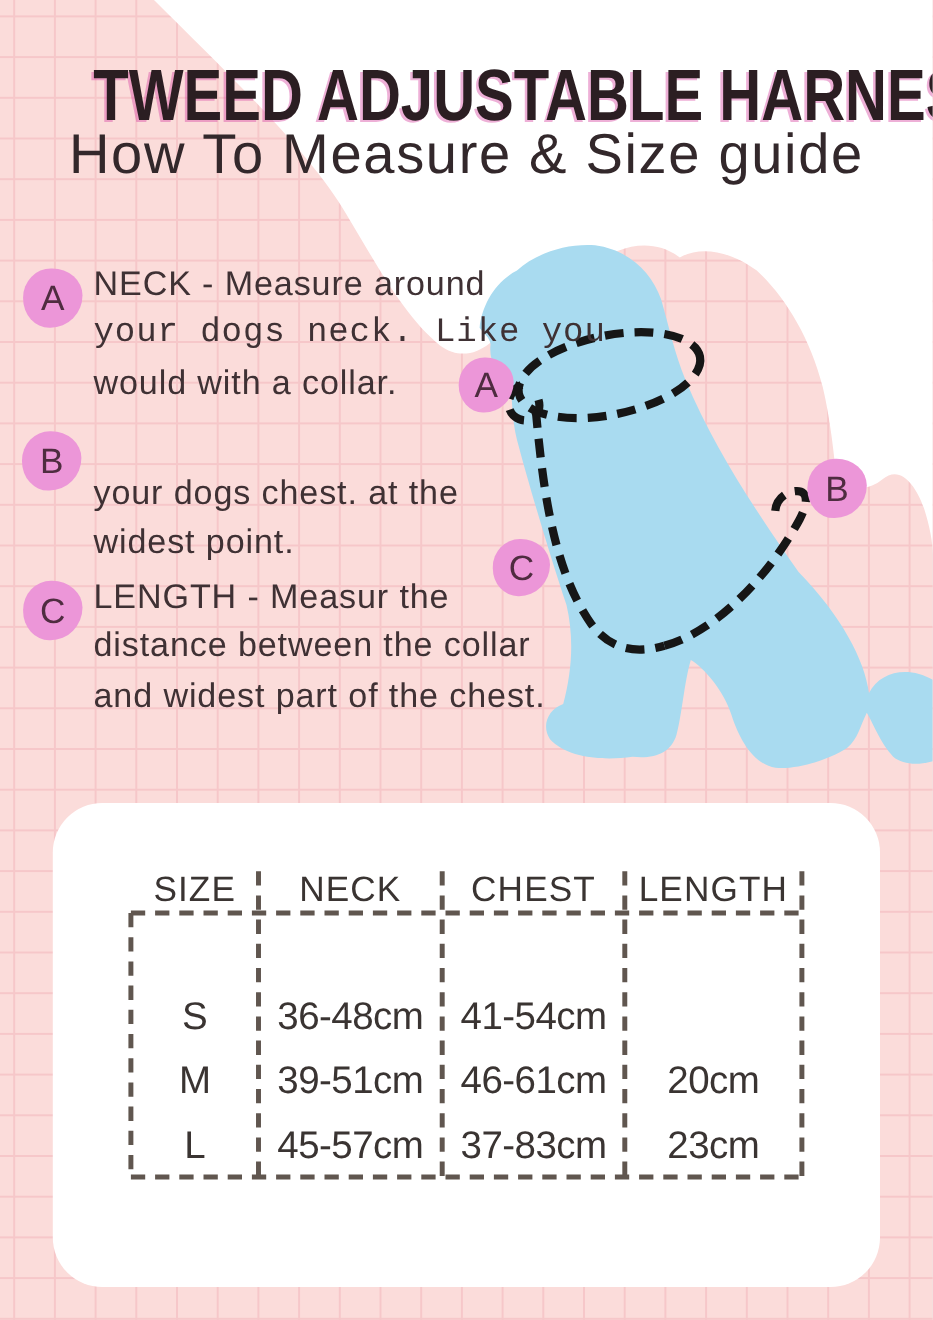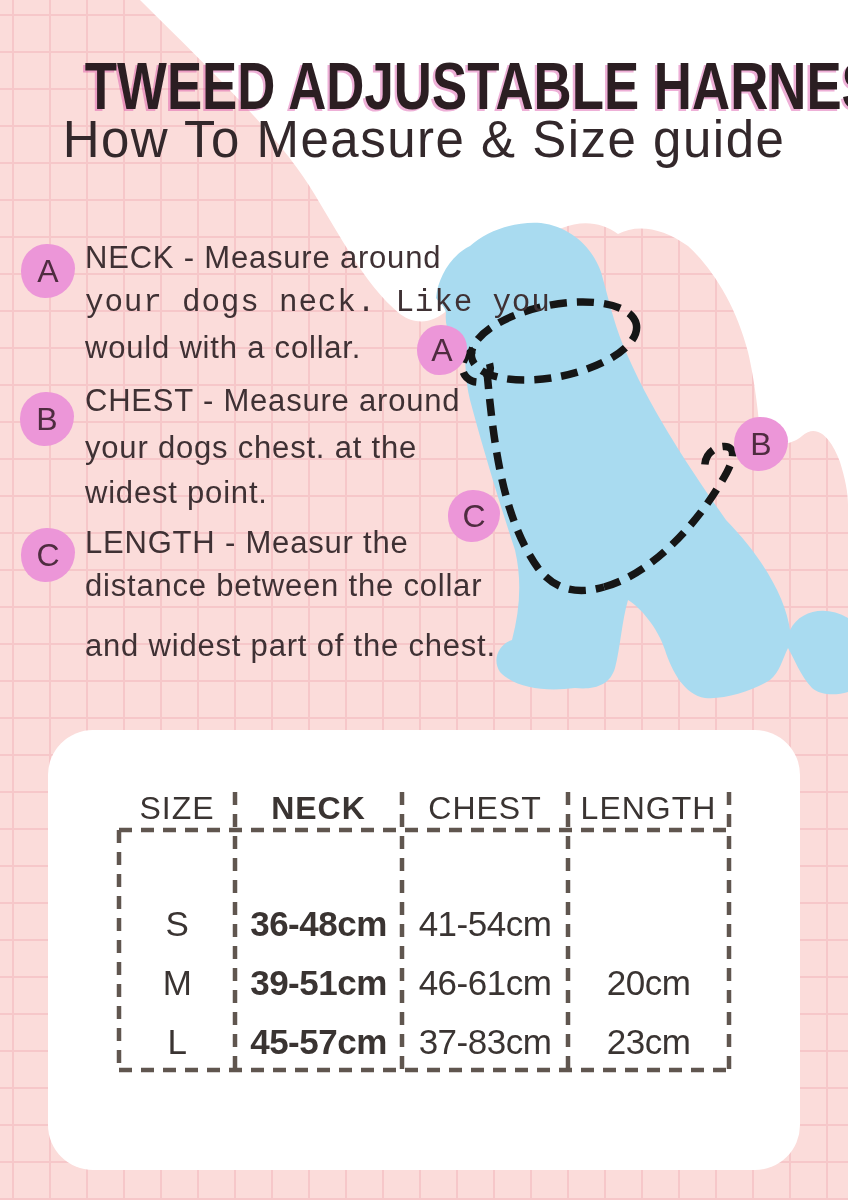--- a/index.html
+++ b/index.html
@@ -50,21 +50,21 @@
     grid-template-rows:44px 64px 59px 59px 59px;
     color:#3a3432;
   }
   .size-table .cell{
     display:flex;align-items:center;justify-content:center;
     white-space:nowrap;
   }
   .size-table .head{font-size:32px;letter-spacing:1px;}
   .size-table .val{font-size:35px;letter-spacing:-0.5px;}
   .r1{grid-row:1;} .r3{grid-row:3;} .r4{grid-row:4;} .r5{grid-row:5;}
-  .c1{grid-column:1;} .c2{grid-column:2;font-weight:bold;} .c3{grid-column:3;text-align:center;} .c4{grid-column:4;}
+  .c1{grid-column:1;} .c2{grid-column:2;} .c3{grid-column:3;text-align:center;} .c4{grid-column:4;}
 </style>
 </head>
 <body>
 
 <div class="poster">
 
   <svg class="bg-svg" width="848" height="1200" viewBox="0 0 848 1200">
 
     <path fill="#ffffff" d="M 140,0
          C 200,60 280,135 315,195
@@ -128,26 +128,25 @@
   <div class="page-title">TWEED ADJUSTABLE HARNESS</div>
   <div class="page-subtitle">How To Measure &amp; Size guide</div>
 
   <div class="marker" style="left:21px;top:244px;width:54px;height:54px;">A</div>
   <div class="marker" style="left:20px;top:392px;width:54px;height:54px;">B</div>
   <div class="marker" style="left:21px;top:528px;width:54px;height:54px;">C</div>
 
   <div class="instr-line" style="top:240px;">NECK - Measure around</div>
   <div class="instr-line" style="top:285px;font-family:Liberation Mono, monospace;">your dogs neck. Like you</div>
   <div class="instr-line" style="top:330px;">would with a collar.</div>
-  <div class="instr-line" style="top:383px;">CHEST - Measure around</div>
   <div class="instr-line" style="top:430px;">your dogs chest. at the</div>
   <div class="instr-line" style="top:475px;">widest point.</div>
   <div class="instr-line" style="top:525px;">LENGTH - Measur the</div>
   <div class="instr-line" style="top:568px;">distance between the collar</div>
-  <div class="instr-line" style="top:615px;margin-top:13px;">and widest part of the chest.</div>
+  <div class="instr-line" style="top:615px;">and widest part of the chest.</div>
 
   <div class="marker" style="left:417px;top:325px;width:50px;height:50px;">A</div>
   <div class="marker" style="left:734px;top:417px;width:54px;height:54px;">B</div>
   <div class="marker" style="left:448px;top:490px;width:52px;height:52px;">C</div>
 
   <div class="size-table">
     <div class="cell head r1 c1">SIZE</div>
     <div class="cell head r1 c2">NECK</div>
     <div class="cell head r1 c3">CHEST</div>
     <div class="cell head r1 c4">LENGTH</div>

